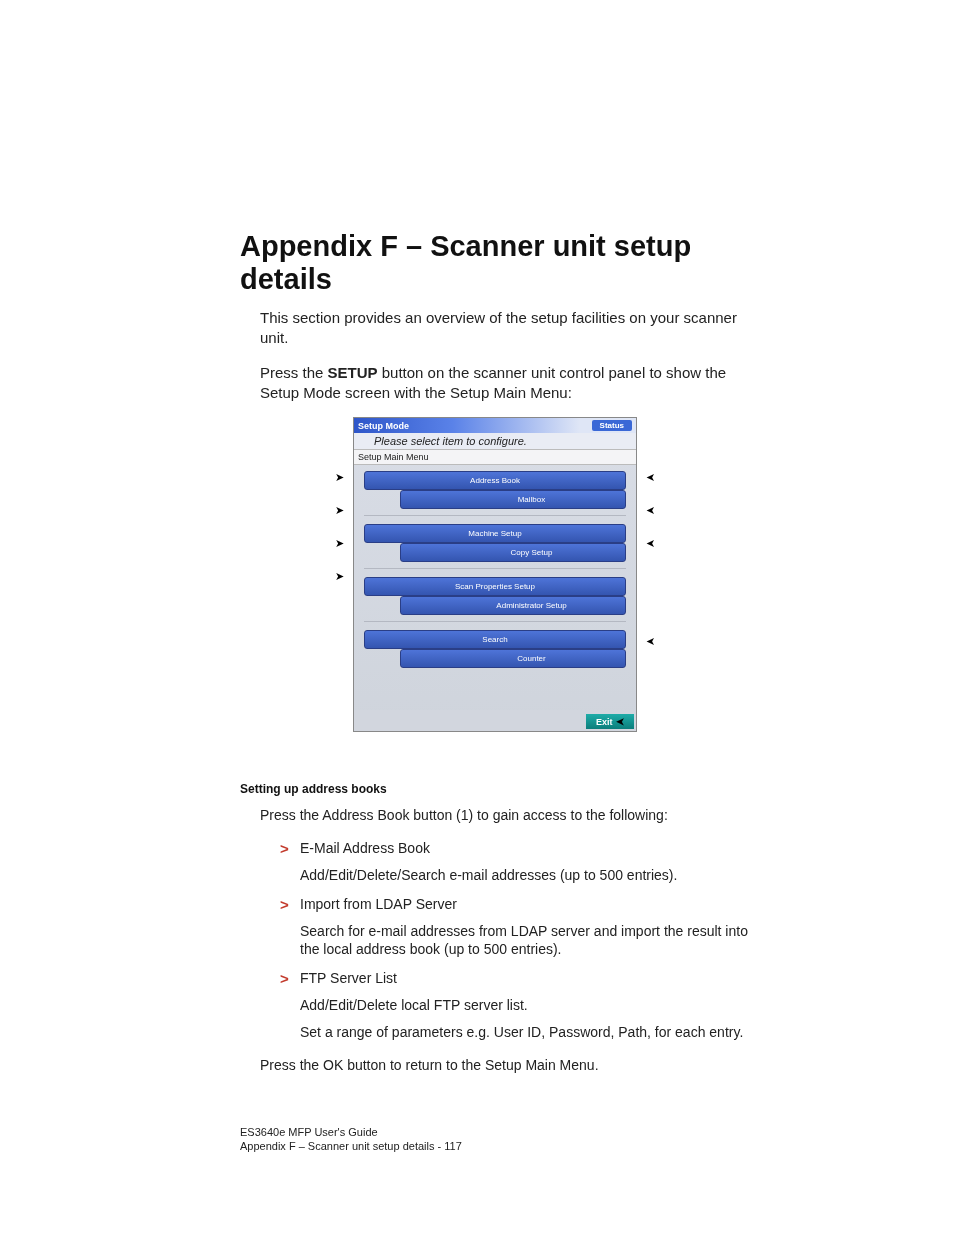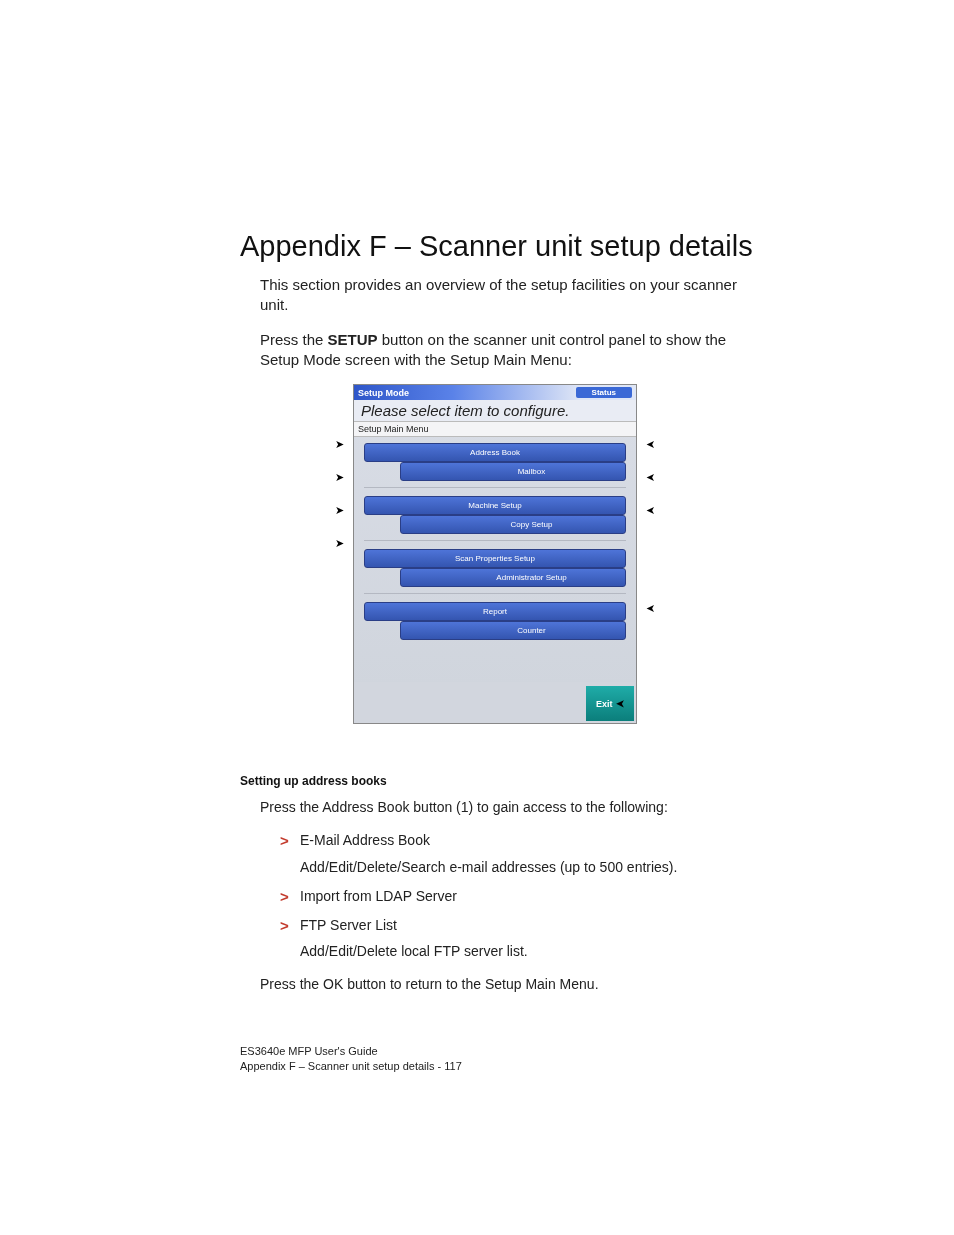--- a/index.html
+++ b/index.html
@@ -9,21 +9,21 @@
     color: #222;
     background: #fff;
     width: 954px;
   }
   .page {
     padding: 230px 200px 0 240px;
   }
   h1 {
     font-family: "Trebuchet MS", Arial, sans-serif;
     font-size: 29px;
-    font-weight: normal;
+    font-weight: bold;
     margin: 0 0 12px 0;
     color: #111;
   }
   h2 {
     font-family: "Trebuchet MS", Arial, sans-serif;
     font-size: 12px;
     font-weight: bold;
     margin: 50px 0 10px 0;
     color: #111;
   }
@@ -53,28 +53,28 @@
     color: #fff;
     font-size: 9px;
     font-weight: bold;
     padding: 2px 4px;
     font-family: Arial, sans-serif;
   }
   .status-pill {
     background: #3a68d6;
     color: #fff;
     font-size: 8px;
-    padding: 1px 16px;
+    padding: 1px 8px;
     border-radius: 2px;
   }
   .instruction {
     font-style: italic;
-    font-size: 15px;
+    font-size: 11px;
     background: #e9ecf4;
-    padding: 2px 7px;
+    padding: 2px 20px;
     border-bottom: 1px solid #bbb;
     font-family: Arial, sans-serif;
   }
   .menu-label {
     font-size: 9px;
     background: #f4f4f6;
     padding: 2px 4px;
     border-bottom: 1px solid #bbb;
     font-family: Liberation Sans, sans-serif;
   }
@@ -107,21 +107,21 @@
     display: flex;
     justify-content: flex-end;
     padding: 4px 2px 2px 2px;
     background: #d2d6de;
   }
   .exit-btn {
     background: linear-gradient(#1faca8,#0b7e7b);
     color: #fff;
     font-size: 9px;
     font-weight: bold;
-    padding: 12px 10px;
+    padding: 2px 10px;
     border-radius: 0;
     font-family: Arial, sans-serif;
     display: flex;
     align-items: center;
   }
   .exit-chev {
     color:#000;
     font-size:10px;
     margin-left:3px;
   }
@@ -205,21 +205,21 @@
           </div>
           <div class="row">
             <div class="pill">Machine Setup</div>
             <div class="pill">Copy Setup</div>
           </div>
           <div class="row">
             <div class="pill">Scan Properties Setup</div>
             <div class="pill">Administrator Setup</div>
           </div>
           <div class="row">
-            <div class="pill">Report</div>
+            <div class="pill">Search</div>
             <div class="pill">Counter</div>
           </div>
         </div>
         <div style="height:24px;"></div>
         <div class="exit-row">
           <div class="exit-btn">
             <span>Exit</span>
             <span class="exit-chev" style="transform:scaleX(-1);display:inline-block;">➤</span>
           </div>
         </div>
@@ -231,24 +231,26 @@
 
   <p class="body">Press the Address Book button (1) to gain access to the following:</p>
 
   <ul class="bullets">
     <li>
       <span>E-Mail Address Book</span>
       <span class="sub">Add/Edit/Delete/Search e-mail addresses (up to 500 entries).</span>
     </li>
     <li>
       <span>Import from LDAP Server</span>
+      <span class="sub">Search for e-mail addresses from LDAP server and import the result into the local address book (up to 500 entries).</span>
     </li>
     <li>
       <span>FTP Server List</span>
       <span class="sub">Add/Edit/Delete local FTP server list.</span>
+      <span class="sub">Set a range of parameters e.g. User ID, Password, Path, for each entry.</span>
     </li>
   </ul>
 
   <p class="body">Press the OK button to return to the Setup Main Menu.</p>
 
   <div class="footer">
     <div>ES3640e MFP User's Guide</div>
     <div>Appendix F – Scanner unit setup details - 117</div>
   </div>
 </div>

